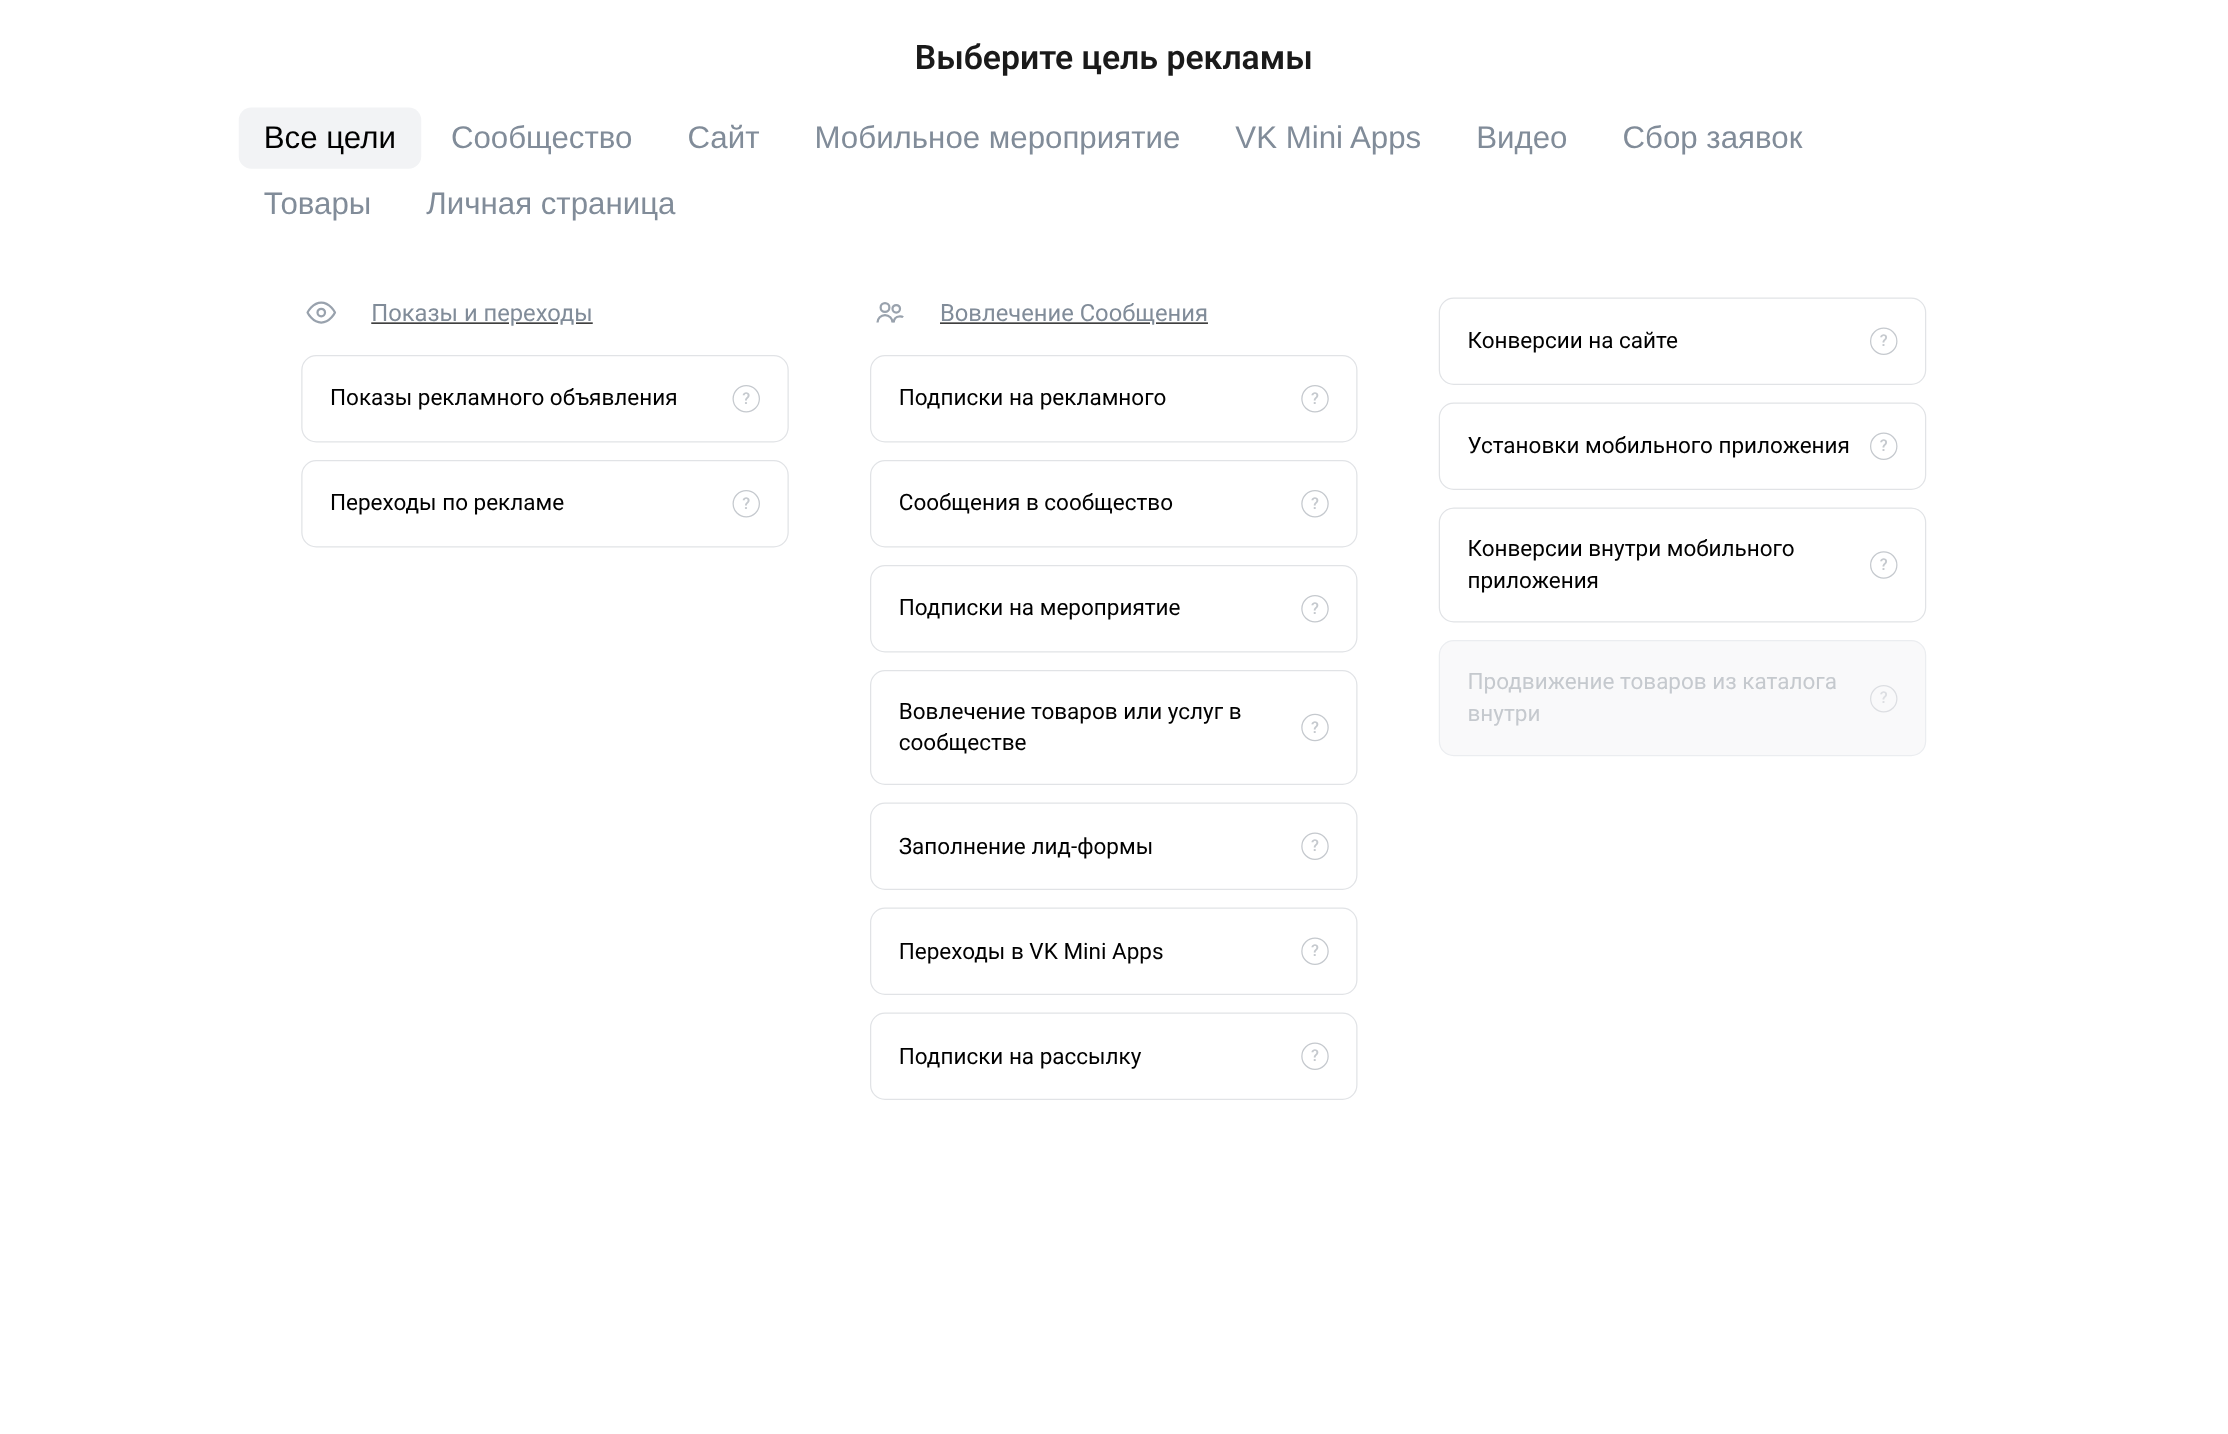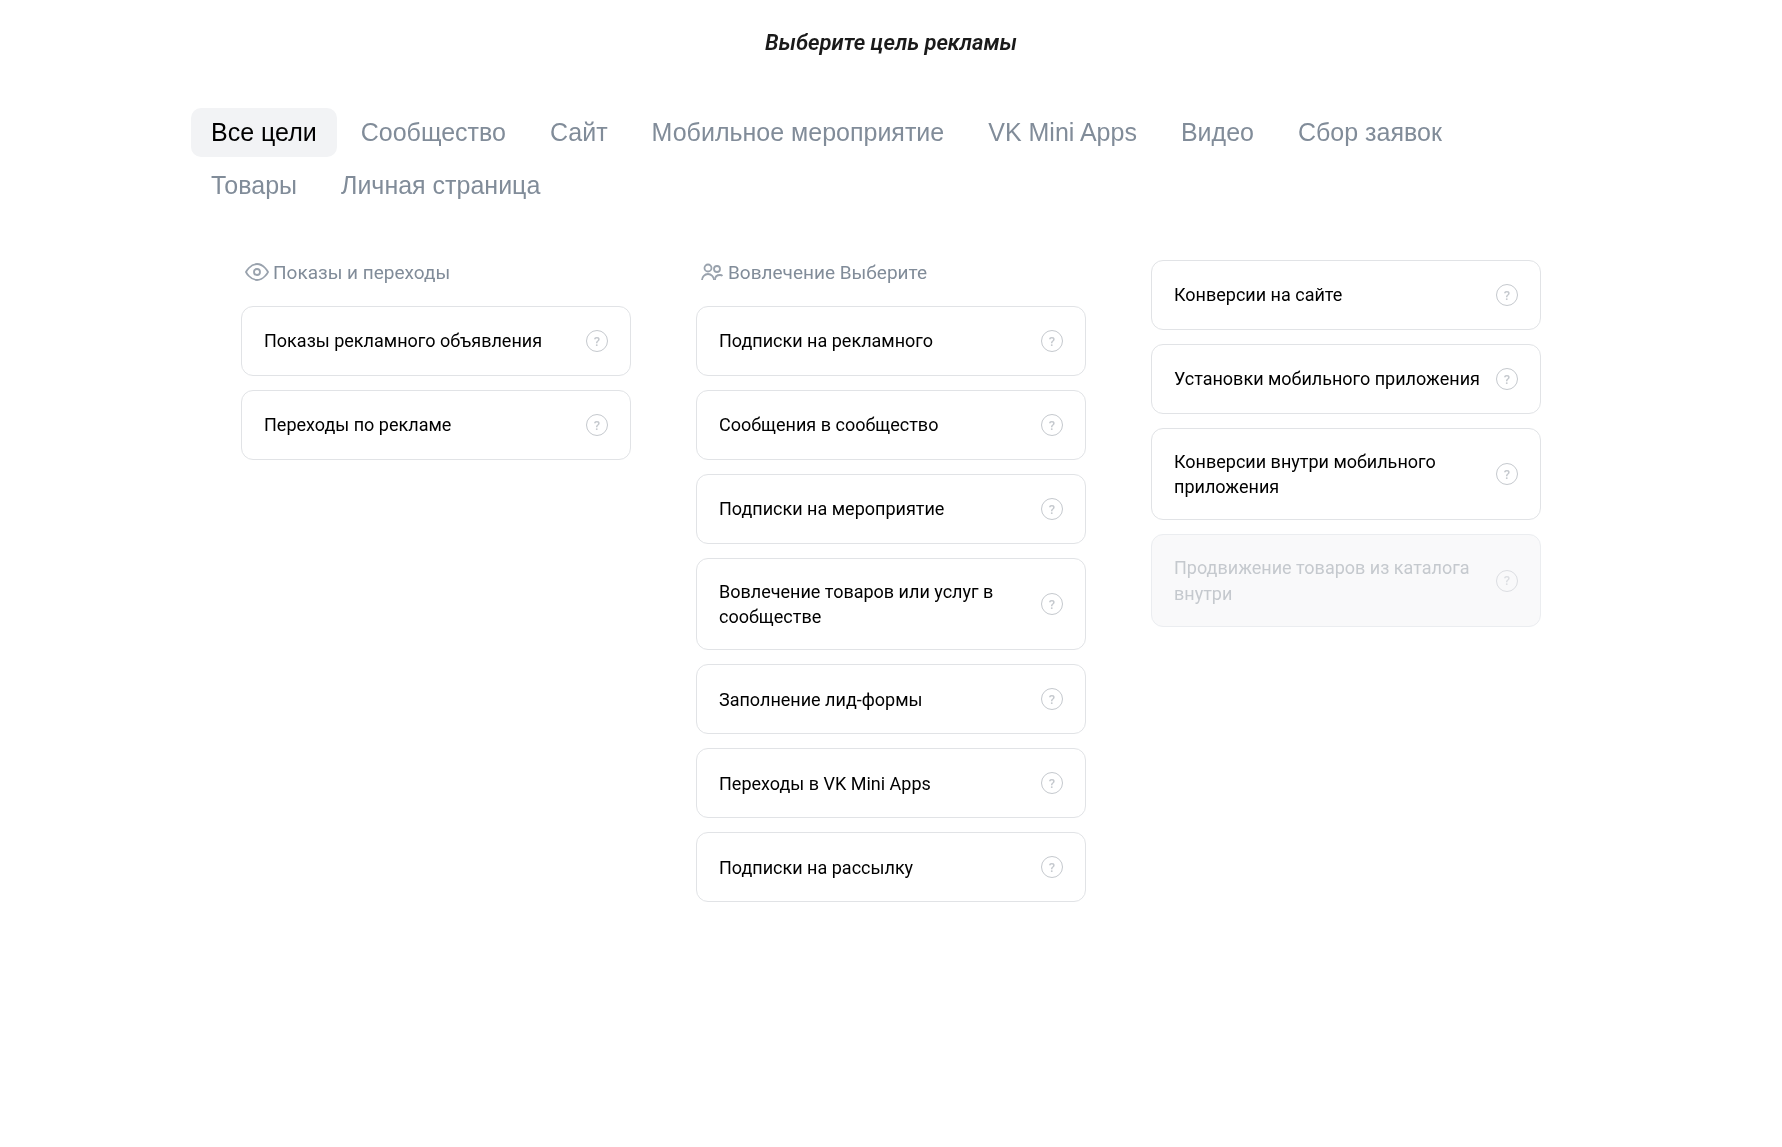--- a/index.html
+++ b/index.html
@@ -15,25 +15,24 @@
       padding: 30px 20px;
     }
     
     .container {
       max-width: 1400px;
       margin: 0 auto;
     }
     
     .page-title {
       text-align: center;
-      font-size: 22px;
+      font-size: 27px;
       font-weight: 600;
       color: #1a1a1a;
-      margin-bottom: 53px;
-      font-style: italic;
+      margin-bottom: 24px;
     }
     
     .tabs {
       display: flex;
       gap: 4px;
       margin-bottom: 50px;
       flex-wrap: wrap;
     }
     
     .tab {
@@ -60,23 +59,24 @@
     }
     
     .column {
       flex: 1;
       max-width: 390px;
     }
     
     .column-header {
       display: flex;
       align-items: center;
-      gap: 4px;
+      gap: 28px;
       margin-bottom: 22px;
       padding-left: 4px;
+      text-decoration: underline;
     }
     
     .column-icon {
       width: 24px;
       height: 24px;
       color: #99a2ad;
       display: flex;
       align-items: center;
       justify-content: center;
       flex-shrink: 0;
@@ -182,21 +182,21 @@
     <div class="column">
       <div class="column-header">
         <span class="column-icon">
           <svg width="24" height="24" viewBox="0 0 24 24" fill="none" stroke="currentColor" stroke-width="1.8">
             <circle cx="8" cy="8" r="3.5"></circle>
             <path d="M2 20c0-3.3 2.7-6 6-6s6 2.7 6 6"></path>
             <circle cx="17" cy="9" r="3"></circle>
             <path d="M15 20c0-2 1-5 5-5 1 0 2 .3 2.5.8"></path>
           </svg>
         </span>
-        <span class="column-title">Вовлечение Выберите</span>
+        <span class="column-title">Вовлечение Сообщения</span>
       </div>
 
       <div class="card">
         <span class="card-label">Подписки на рекламного</span>
         <span class="help-icon">?</span>
       </div>
 
       <div class="card">
         <span class="card-label">Сообщения в сообщество</span>
         <span class="help-icon">?</span>

